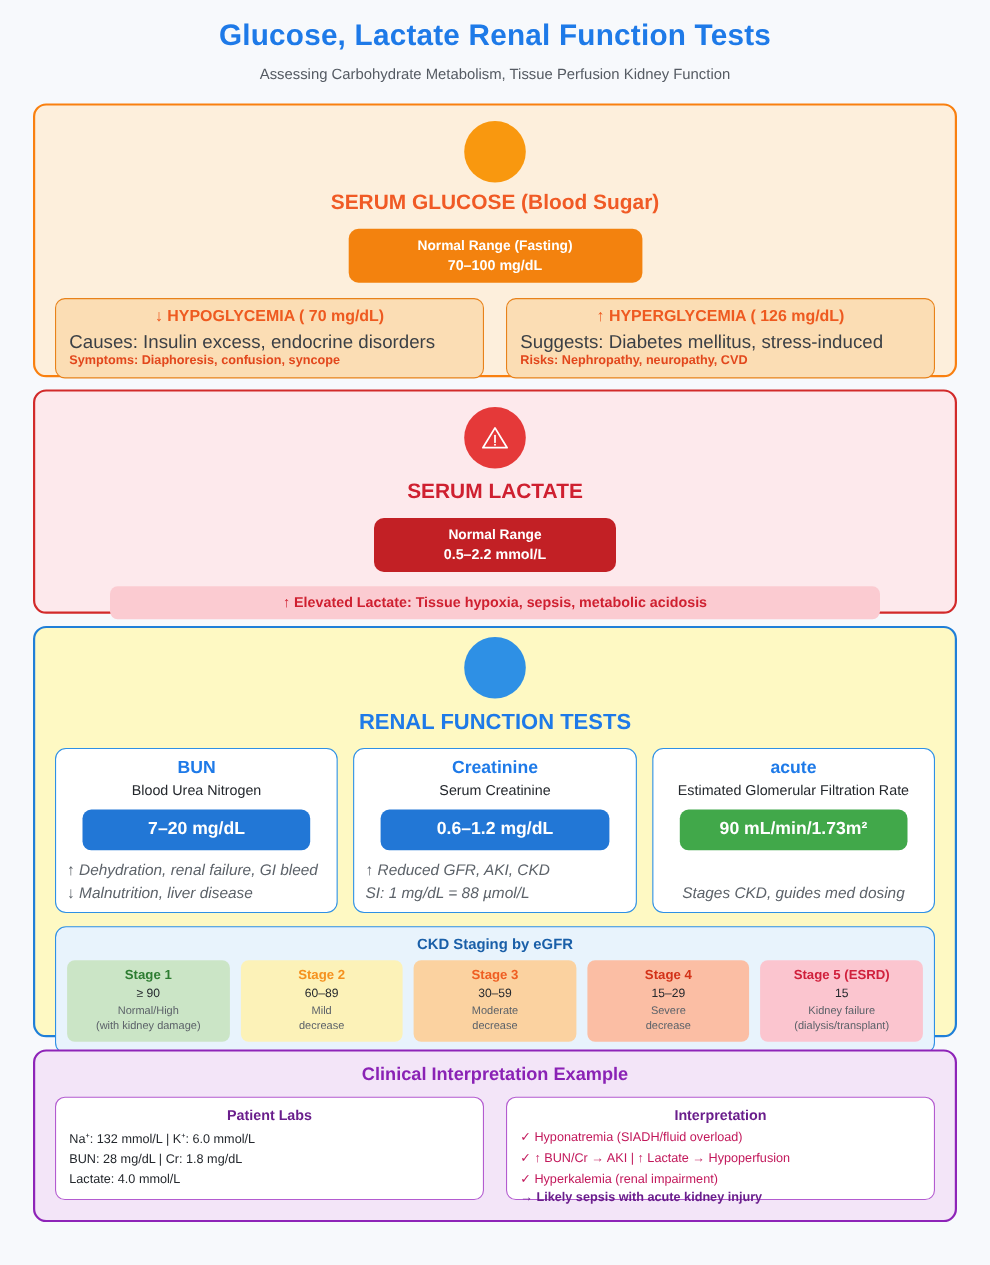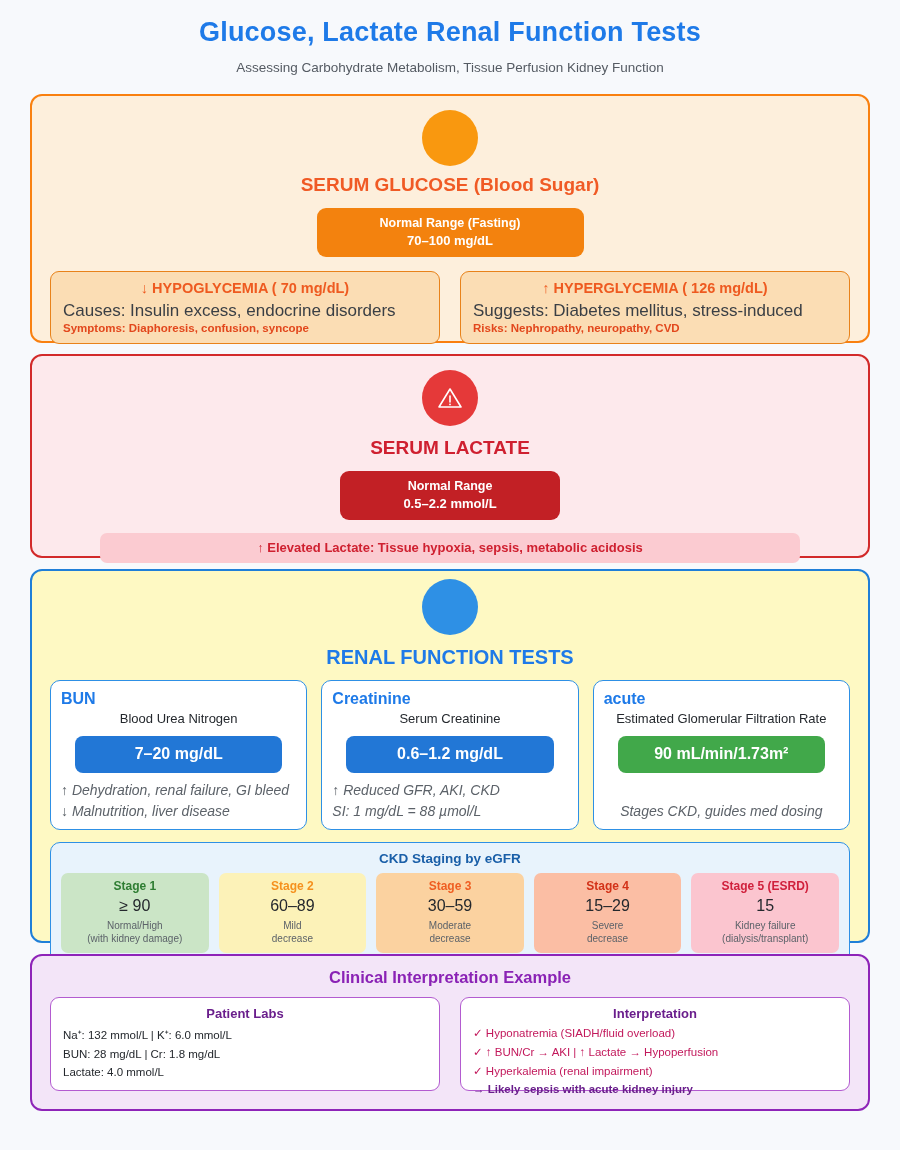--- a/index.html
+++ b/index.html
@@ -139,20 +139,21 @@
   .renal-card {
     flex: 1;
     background: #FFFFFF;
     border: 1.8px solid #2E90E5;
     border-radius: 10px;
     padding: 9px 10px 8px;
     display: flex;
     flex-direction: column;
   }
   .rc-title {
+    text-align: center;
     color: #1E7AE8;
     font-weight: bold;
     font-size: 16px;
   }
   .rc-sub {
     text-align: center;
     color: #24282D;
     font-size: 13px;
     margin-top: 3px;
     line-height: 1.25;
@@ -194,21 +195,21 @@
     margin-bottom: 7px;
   }
   .ckd-row { display: flex; gap: 10px; }
   .ckd-box {
     flex: 1;
     border-radius: 7px;
     padding: 6px 4px 7px;
     text-align: center;
   }
   .ckd-stage { font-weight: bold; font-size: 12px; }
-  .ckd-range { font-size: 16px; color: #24282D; margin-top: 4px; }
+  .ckd-range { font-size: 11px; color: #24282D; margin-top: 4px; }
   .ckd-desc  { font-size: 10px; color: #5C6269; margin-top: 4px; line-height: 1.35; }
 
   
   .clin-title {
     text-align: center;
     color: #8A22B5;
     font-weight: bold;
     font-size: 16.5px;
   }
   .clin-row { display: flex; gap: 20px; margin-top: 10px; }

